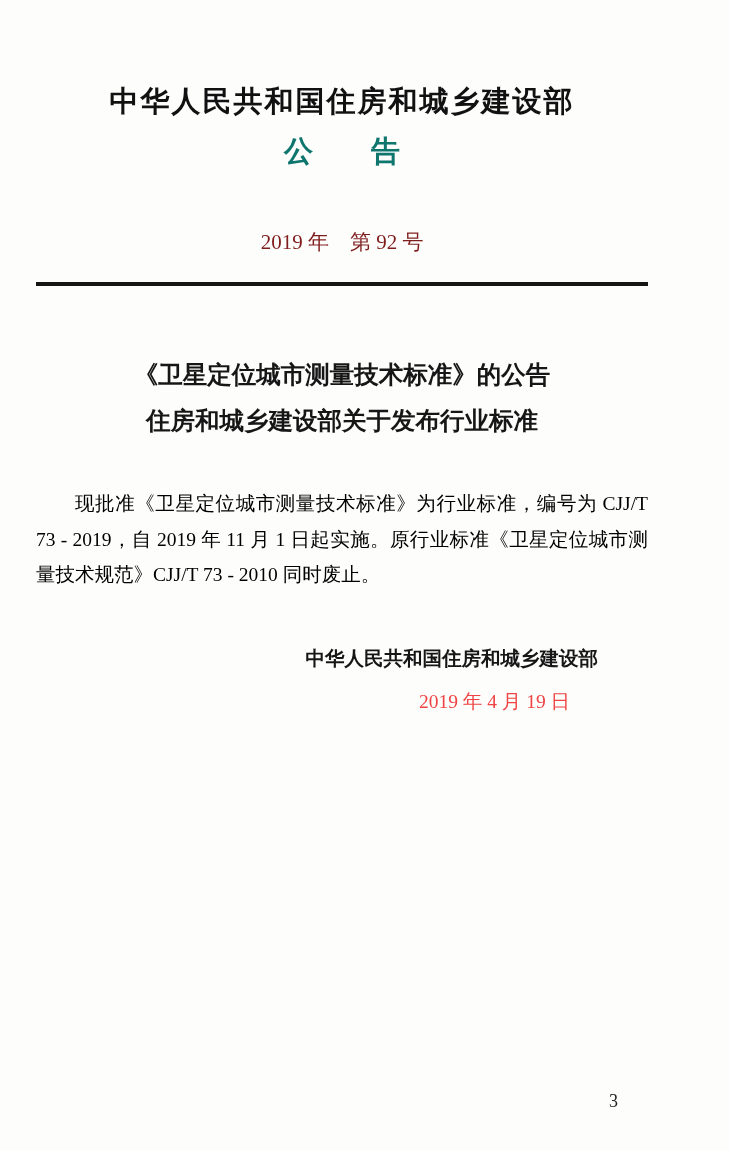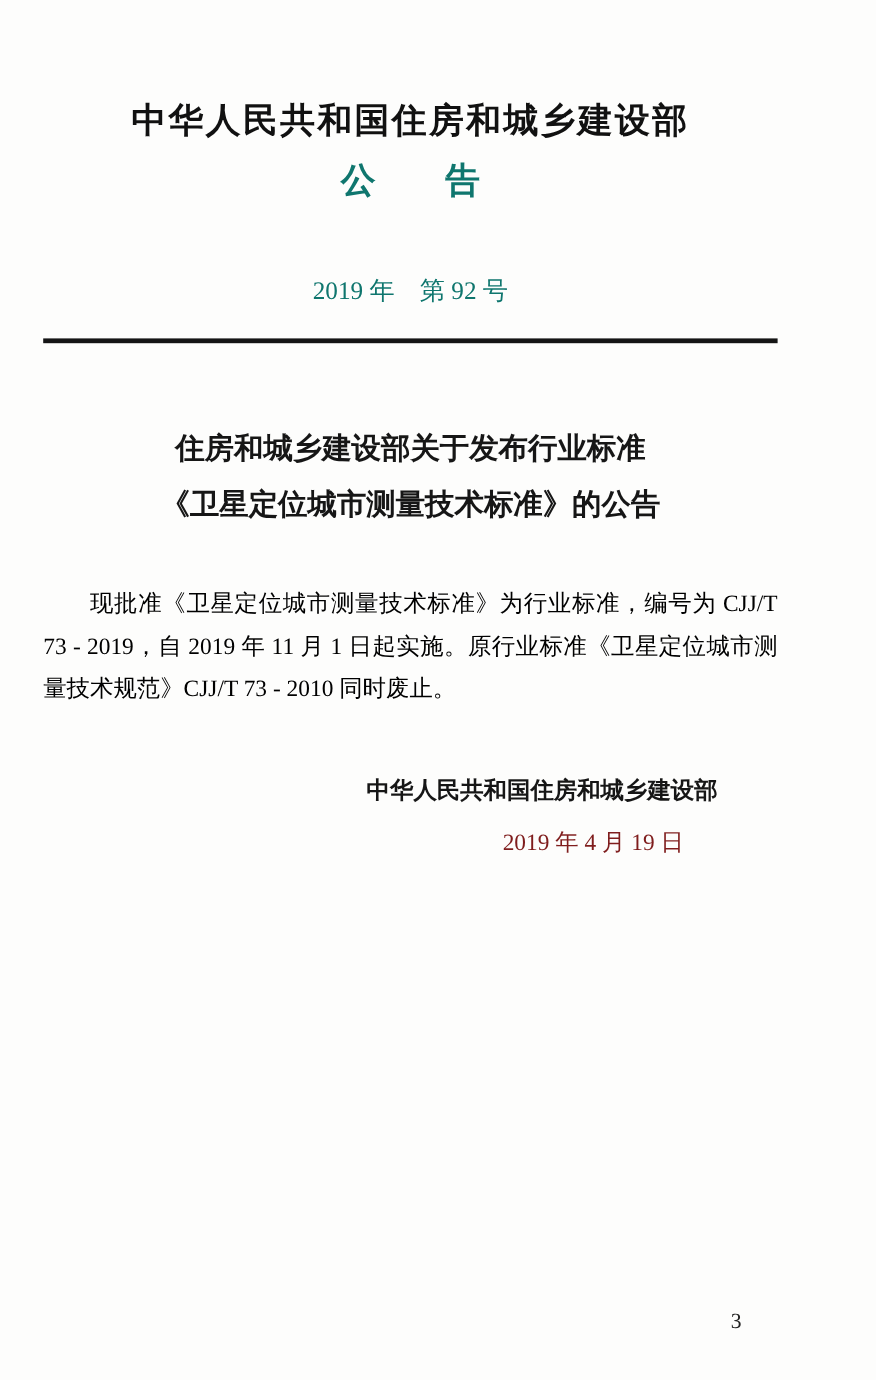--- a/index.html
+++ b/index.html
@@ -43,21 +43,21 @@
     font-size: 29px;
     line-height: 42px;
     margin-top: 8px;
     color: #0f766e;
   }
 
   .issue-line {
     text-align: center;
     font-size: 21px;
     margin-top: 56px;
-    color: #0f766e;
+    color: #7f1d1d;
   }
 
   .rule {
     margin-top: 26px;
     height: 4px;
     background: #151515;
     width: 100%;
   }
 
   .doc-heading {
@@ -90,21 +90,21 @@
     font-weight: bold;
     font-size: 19.5px;
     color: #161616;
   }
 
   .sign-date {
     margin-top: 16px;
     text-align: right;
     padding-right: 78px;
     font-size: 19.5px;
-    color: #7f1d1d;
+    color: #ef4444;
   }
 
   .page-number {
     position: absolute;
     right: 112px;
     bottom: 38px;
     font-size: 18px;
     color: #222;
   }
 </style>
@@ -116,22 +116,22 @@
 
     <div class="ministry-title">中华人民共和国住房和城乡建设部</div>
 
     <div class="announce-word">公　　告</div>
 
     <div class="issue-line">2019 年　第 92 号</div>
 
     <div class="rule"></div>
 
     <div class="doc-heading">
+      <div>《卫星定位城市测量技术标准》的公告</div>
       <div>住房和城乡建设部关于发布行业标准</div>
-      <div>《卫星定位城市测量技术标准》的公告</div>
     </div>
 
     <div class="body-text">
       <p>现批准《卫星定位城市测量技术标准》为行业标准，编号为 CJJ/T 73 - 2019，自 2019 年 11 月 1 日起实施。原行业标准《卫星定位城市测量技术规范》CJJ/T 73 - 2010 同时废止。</p>
     </div>
 
     <div class="signature">中华人民共和国住房和城乡建设部</div>
 
     <div class="sign-date">2019 年 4 月 19 日</div>
 

